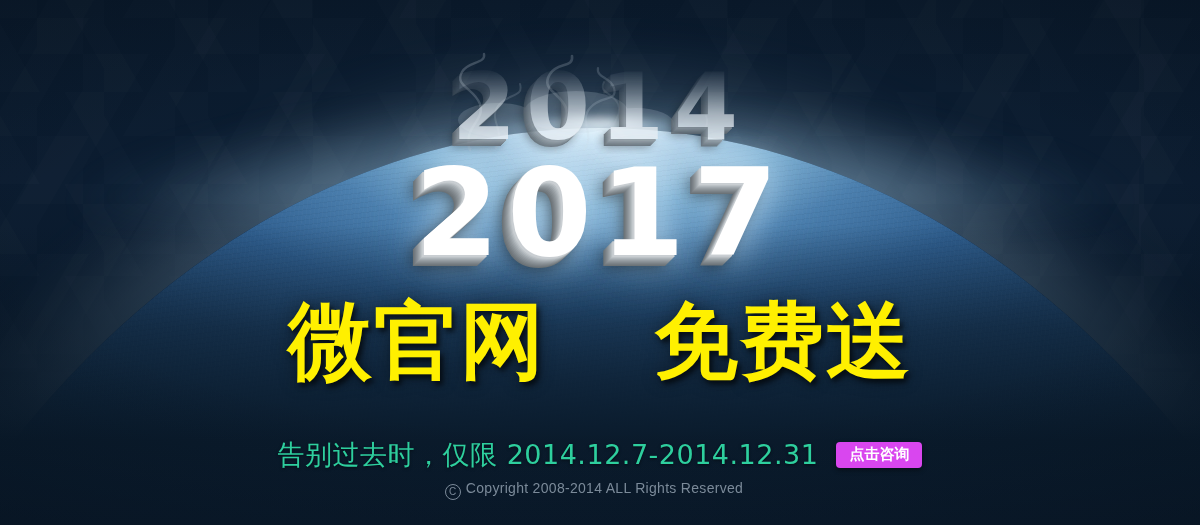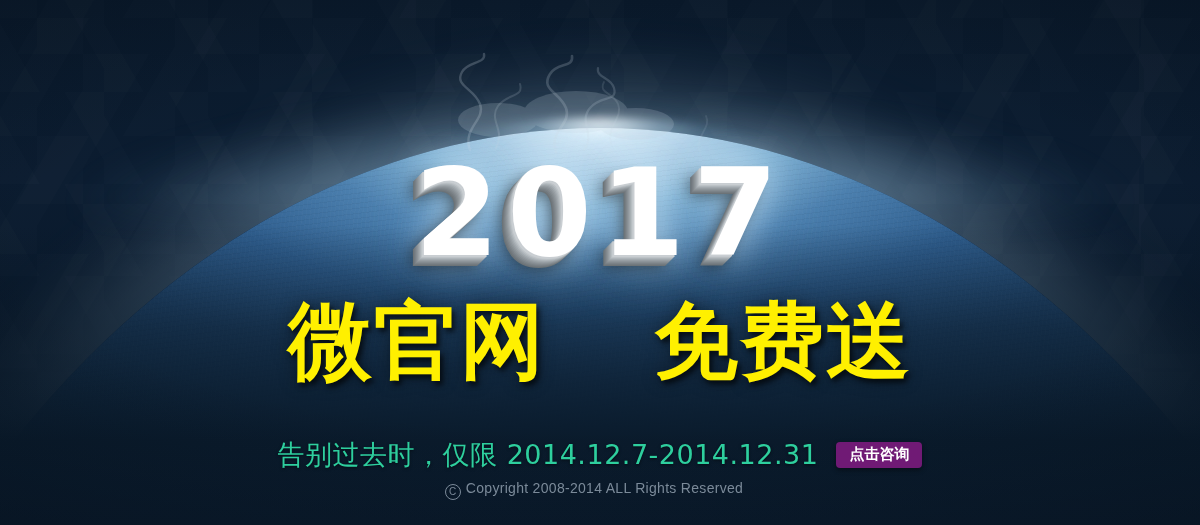--- a/index.html
+++ b/index.html
@@ -235,32 +235,33 @@
         <path d="M612 122 C604 104,624 94,618 80 C613 68,598 70,604 58" stroke-width="1.8" opacity=".32"></path>
         <path d="M700 128 C694 112,712 104,706 92" stroke-width="1.8" opacity=".26"></path>
       </g>
       <g fill="#c3d2de" opacity=".20">
         <ellipse cx="498" cy="96" rx="40" ry="17"></ellipse>
         <ellipse cx="576" cy="88" rx="52" ry="21"></ellipse>
         <ellipse cx="636" cy="100" rx="38" ry="16"></ellipse>
       </g>
     </svg>
 
+    <div class="year year-old">2014</div>
 
     <div class="year year-new">2017</div>
   </div>
 
   <div class="headline" style="color: rgb(255, 240, 0);">
     <span>微官网</span>
     <span class="gap"></span>
     <span>免费送</span>
   </div>
 
   <div class="tagline-row">
     <span class="tagline" style="color: rgb(46, 207, 158);">告别过去时，仅限 2014.12.7-2014.12.31</span>
-    <button class="cta-button" style="background: #701a75; color: rgb(255, 255, 255);">点击咨询</button>
+    <button class="cta-button" style="background: #d946ef; color: rgb(255, 255, 255);">点击咨询</button>
   </div>
 
   <div class="copyright" style="color: rgb(123, 138, 153);">
     <span class="mark">C</span><span>Copyright 2008-2014 ALL Rights Reserved</span>
   </div>
 
 </div>
 
 </body></html>

